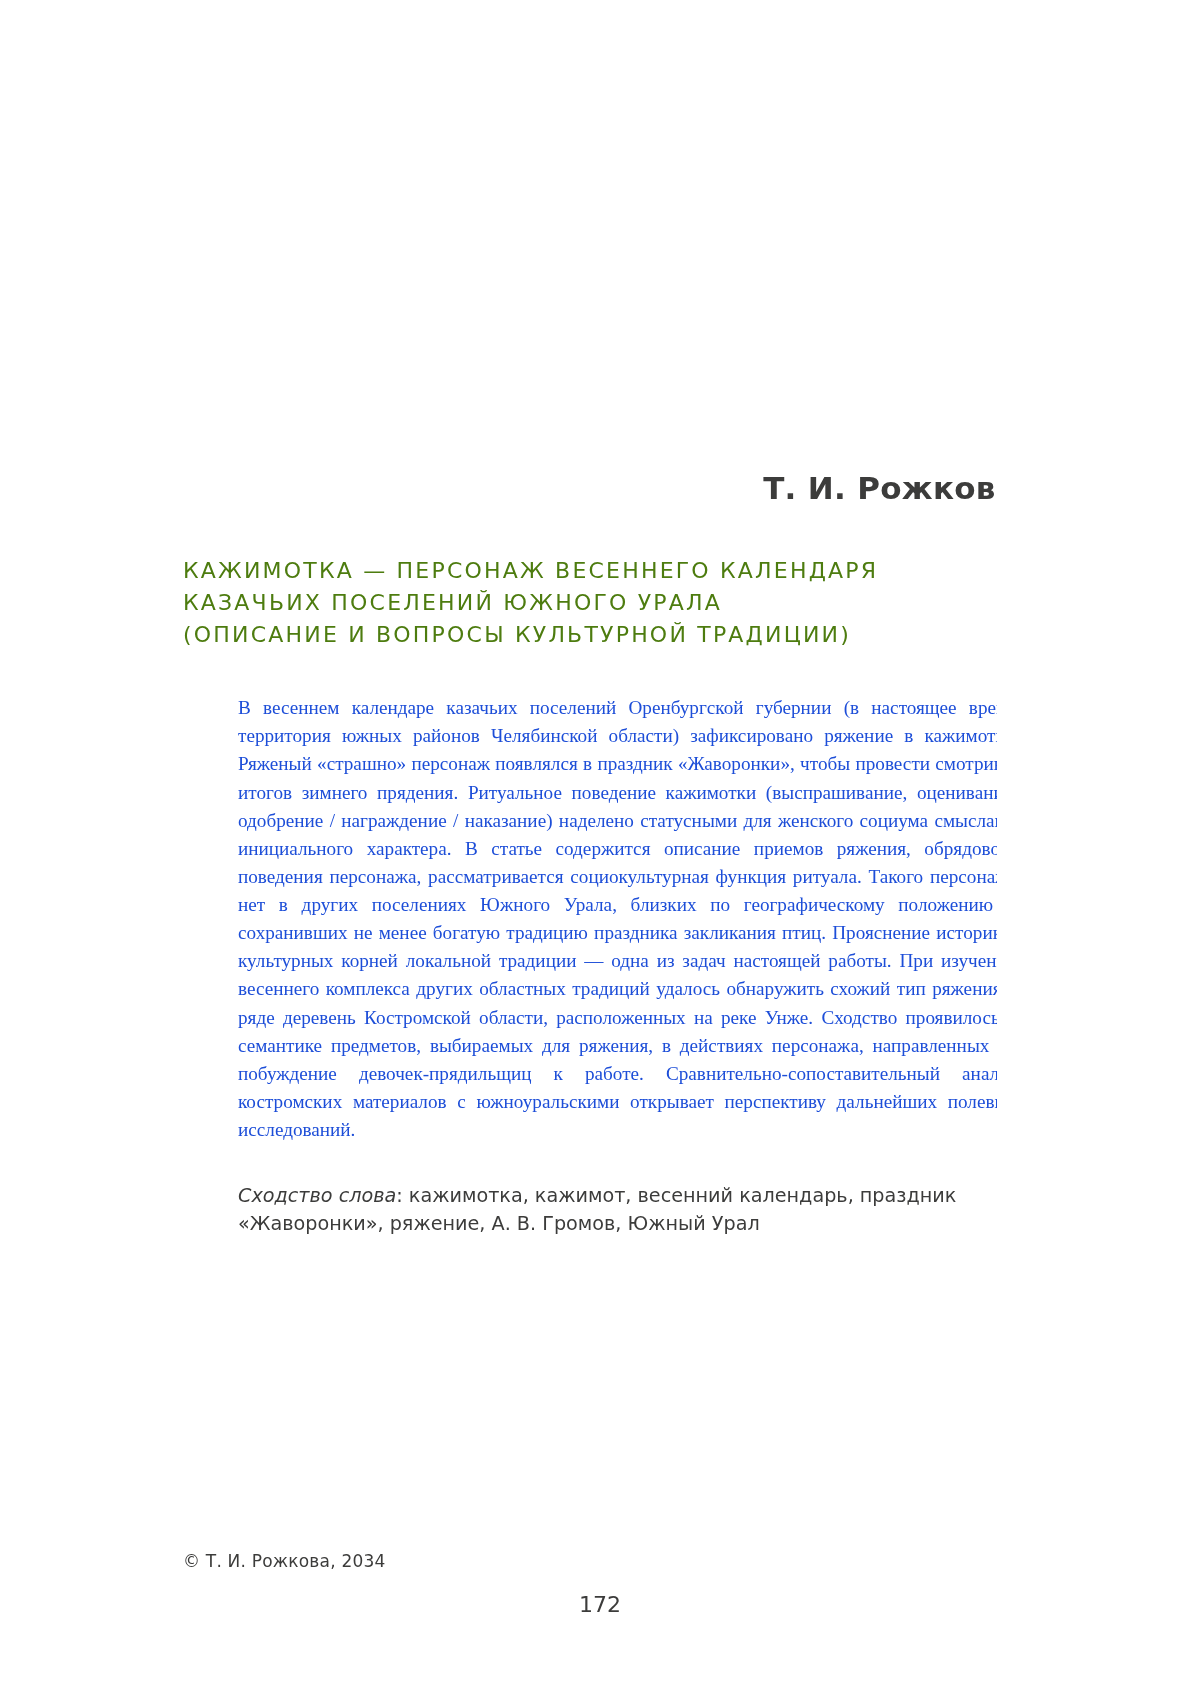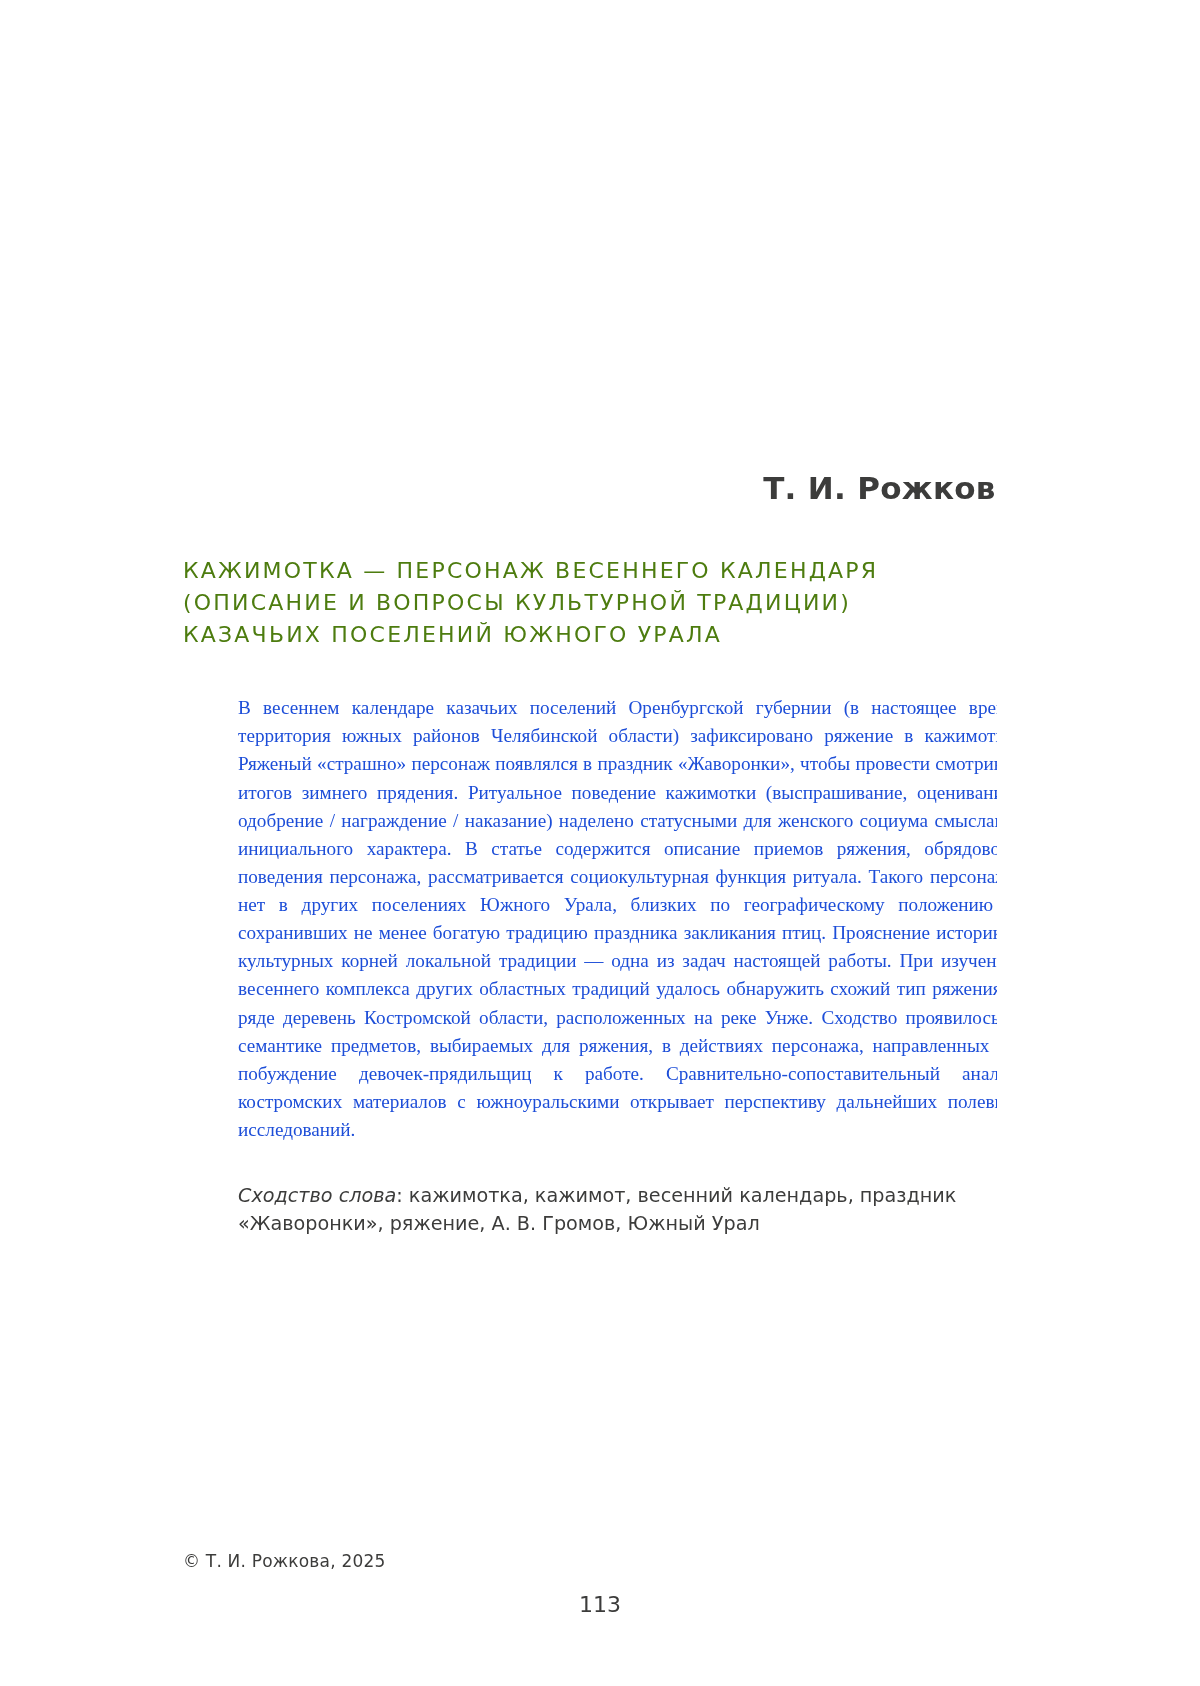--- a/index.html
+++ b/index.html
@@ -100,30 +100,30 @@
 <body>
 
 <div class="page">
 
   <div class="content">
 
     <div class="author">Т. И. Рожкова</div>
 
     <div class="title">
       <span class="title-line">КАЖИМОТКА — ПЕРСОНАЖ ВЕСЕННЕГО КАЛЕНДАРЯ</span>
+      <span class="title-line">КАЗАЧЬИХ ПОСЕЛЕНИЙ ЮЖНОГО УРАЛА</span>
       <span class="title-line">(ОПИСАНИЕ И ВОПРОСЫ КУЛЬТУРНОЙ ТРАДИЦИИ)</span>
-      <span class="title-line">КАЗАЧЬИХ ПОСЕЛЕНИЙ ЮЖНОГО УРАЛА</span>
     </div>
 
 
     <p class="abstract">В весеннем календаре казачьих поселений Оренбургской губернии (в настоящее время территория южных районов Челябинской области) зафиксировано ряжение в кажимотку. Ряженый «страшно» персонаж появлялся в праздник «Жаворонки», чтобы провести смотрины итогов зимнего прядения. Ритуальное поведение кажимотки (выспрашивание, оценивание, одобрение / награждение / наказание) наделено статусными для женского социума смыслами инициального характера. В статье содержится описание приемов ряжения, обрядового поведения персонажа, рассматривается социокультурная функция ритуала. Такого персонажа нет в других поселениях Южного Урала, близких по географическому положению и сохранивших не менее богатую традицию праздника закликания птиц. Прояснение историко-культурных корней локальной традиции — одна из задач настоящей работы. При изучении весеннего комплекса других областных традиций удалось обнаружить схожий тип ряжения в ряде деревень Костромской области, расположенных на реке Унже. Сходство проявилось в семантике предметов, выбираемых для ряжения, в действиях персонажа, направленных на побуждение девочек-прядильщиц к работе. Сравнительно-сопоставительный анализ костромских материалов с южноуральскими открывает перспективу дальнейших полевых исследований.</p>
 
     <p class="keywords">
       <span class="kw-label">Сходство слова</span><span>: кажимотка, кажимот, весенний календарь, праздник «Жаворонки», ряжение, А. В. Громов, Южный Урал</span>
     </p>
 
   </div>
 
-  <div class="footer-copyright">© Т. И. Рожкова, 2025</div>
+  <div class="footer-copyright">© Т. И. Рожкова, 2034</div>
 
-  <div class="page-number">113</div>
+  <div class="page-number">172</div>
 
 </div>
 
 </body></html>

